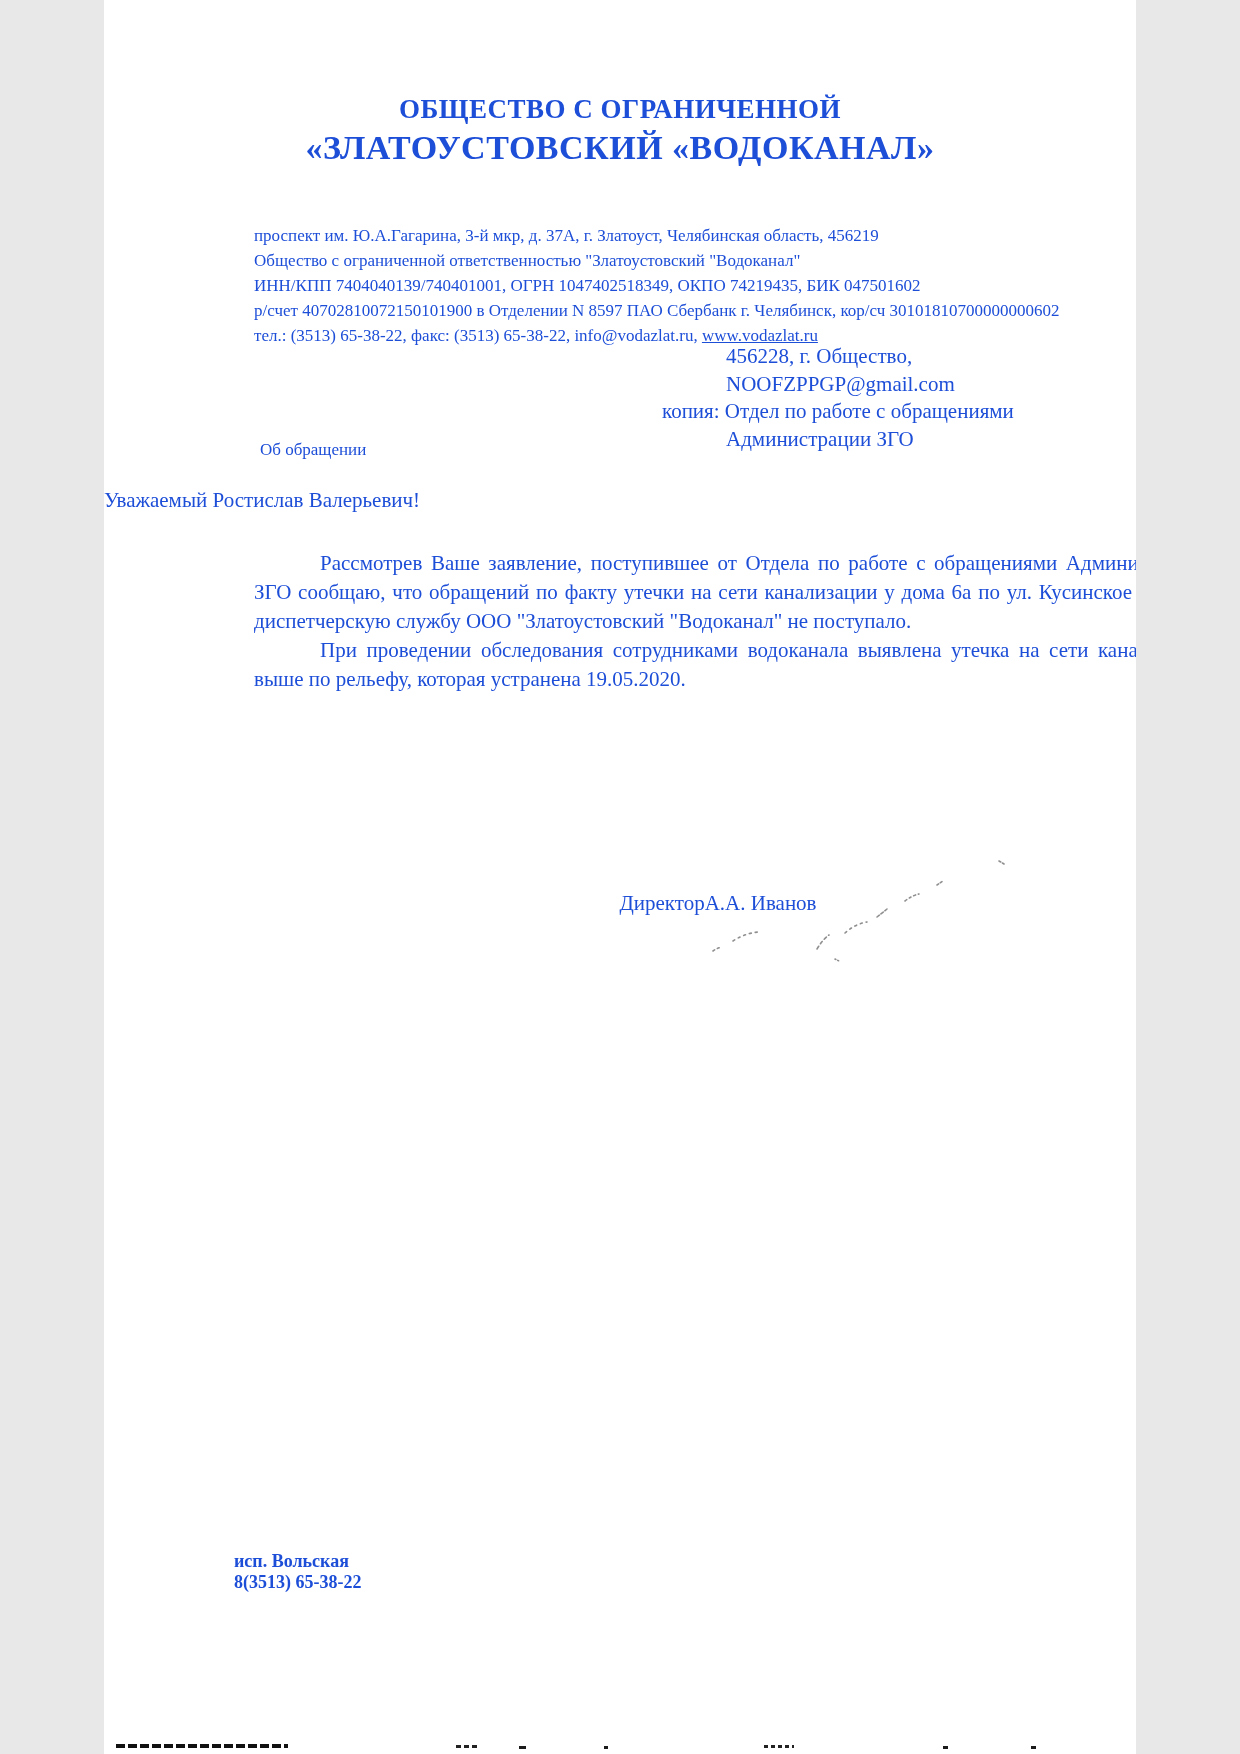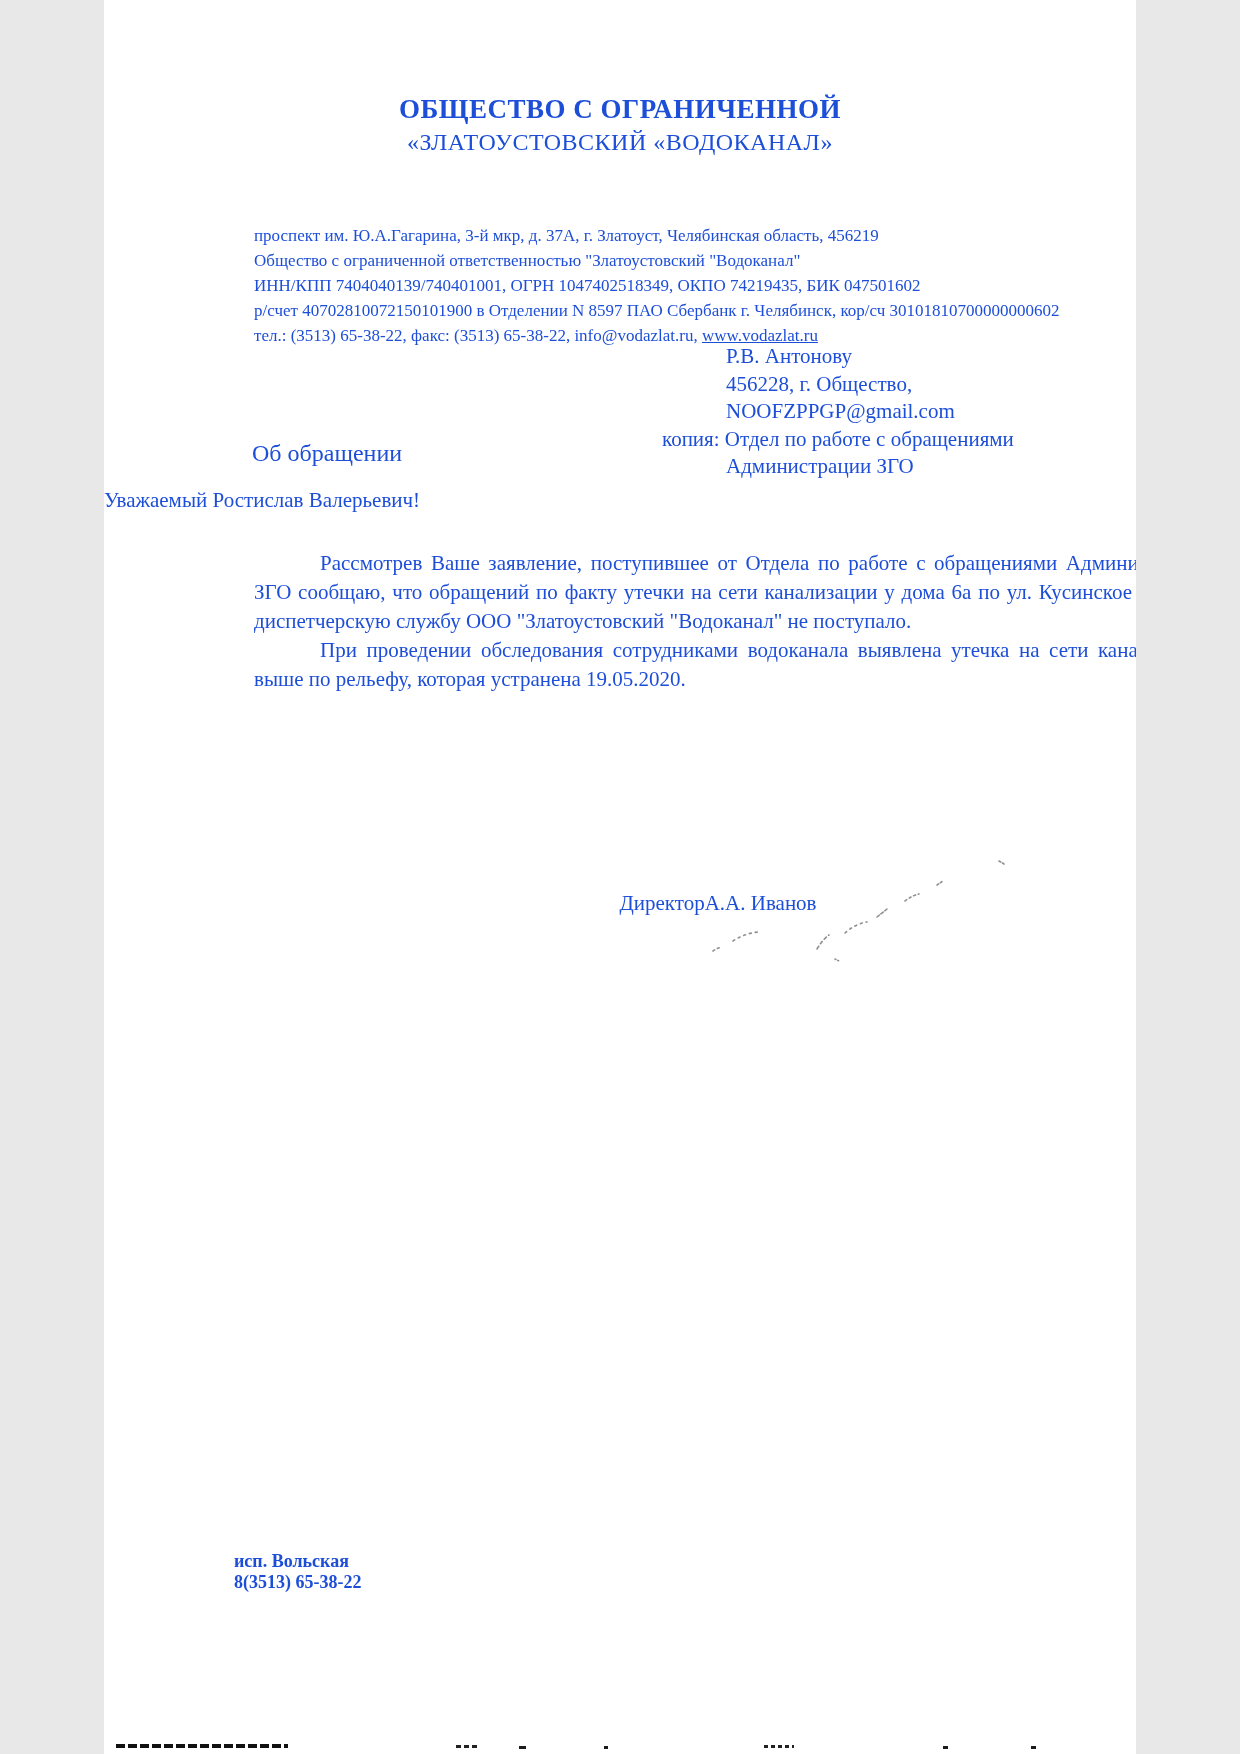--- a/index.html
+++ b/index.html
@@ -19,22 +19,22 @@
     top: 92px; left: 0; right: 0;
     text-align: center;
   }
   .org-small {
     font-size: 27px;
     font-weight: bold;
     line-height: 34px;
     letter-spacing: 0.5px;
   }
   .org-big {
-    font-size: 24px;
-    font-weight: normal;
+    font-size: 34px;
+    font-weight: bold;
     letter-spacing: 0.5px;
     margin-top: 3px;
   }
   
   .requisites {
     position: absolute;
     top: 223px; left: 150px; width: 965px;
     font-size: 17px;
     line-height: 25px;
     white-space: nowrap;
@@ -52,22 +52,22 @@
   .recipient {
     position: absolute;
     top: 343px; left: 558px; width: 540px;
     font-size: 21px;
     line-height: 27.5px;
   }
   .recipient .indent { margin-left: 64px; }
   
   .subject {
     position: absolute;
-    top: 440px; left: 148px;
-    font-size: 24px;
+    top: 440px; left: 156px;
+    font-size: 17px;
     text-align: right;
   }
   
   .salutation {
     position: absolute;
     top: 488px; left: 0; right: 60px;
     text-align: left;
     font-size: 21px;
   }
   
@@ -126,21 +126,20 @@
   <section class="requisites">
     <div>проспект им. Ю.А.Гагарина, 3-й мкр, д. 37А, г. Златоуст,  Челябинская область, 456219</div>
     <div>Общество с ограниченной ответственностью "Златоустовский "Водоканал"</div>
     <div>ИНН/КПП 7404040139/740401001, ОГРН 1047402518349, ОКПО 74219435, БИК 047501602</div>
     <div>р/счет 40702810072150101900 в Отделении N 8597 ПАО Сбербанк г. Челябинск, кор/сч 30101810700000000602</div>
     <div><span>тел.: (3513)  65-38-22, факс: (3513) 65-38-22, info@vodazlat.ru, </span><span class="website">www.vodazlat.ru</span></div>
   </section>
 
 
   <section class="recipient">
-    <div class="indent">Р.В. Антонову</div>
     <div class="indent">456228, г. Общество,</div>
     <div class="indent">NOOFZPPGP@gmail.com</div>
     <div>копия: Отдел  по работе с обращениями</div>
     <div class="indent">Администрации ЗГО</div>
   </section>
 
   <div class="subject">Об обращении</div>
 
   <div class="salutation">Уважаемый Ростислав Валерьевич!</div>
 

